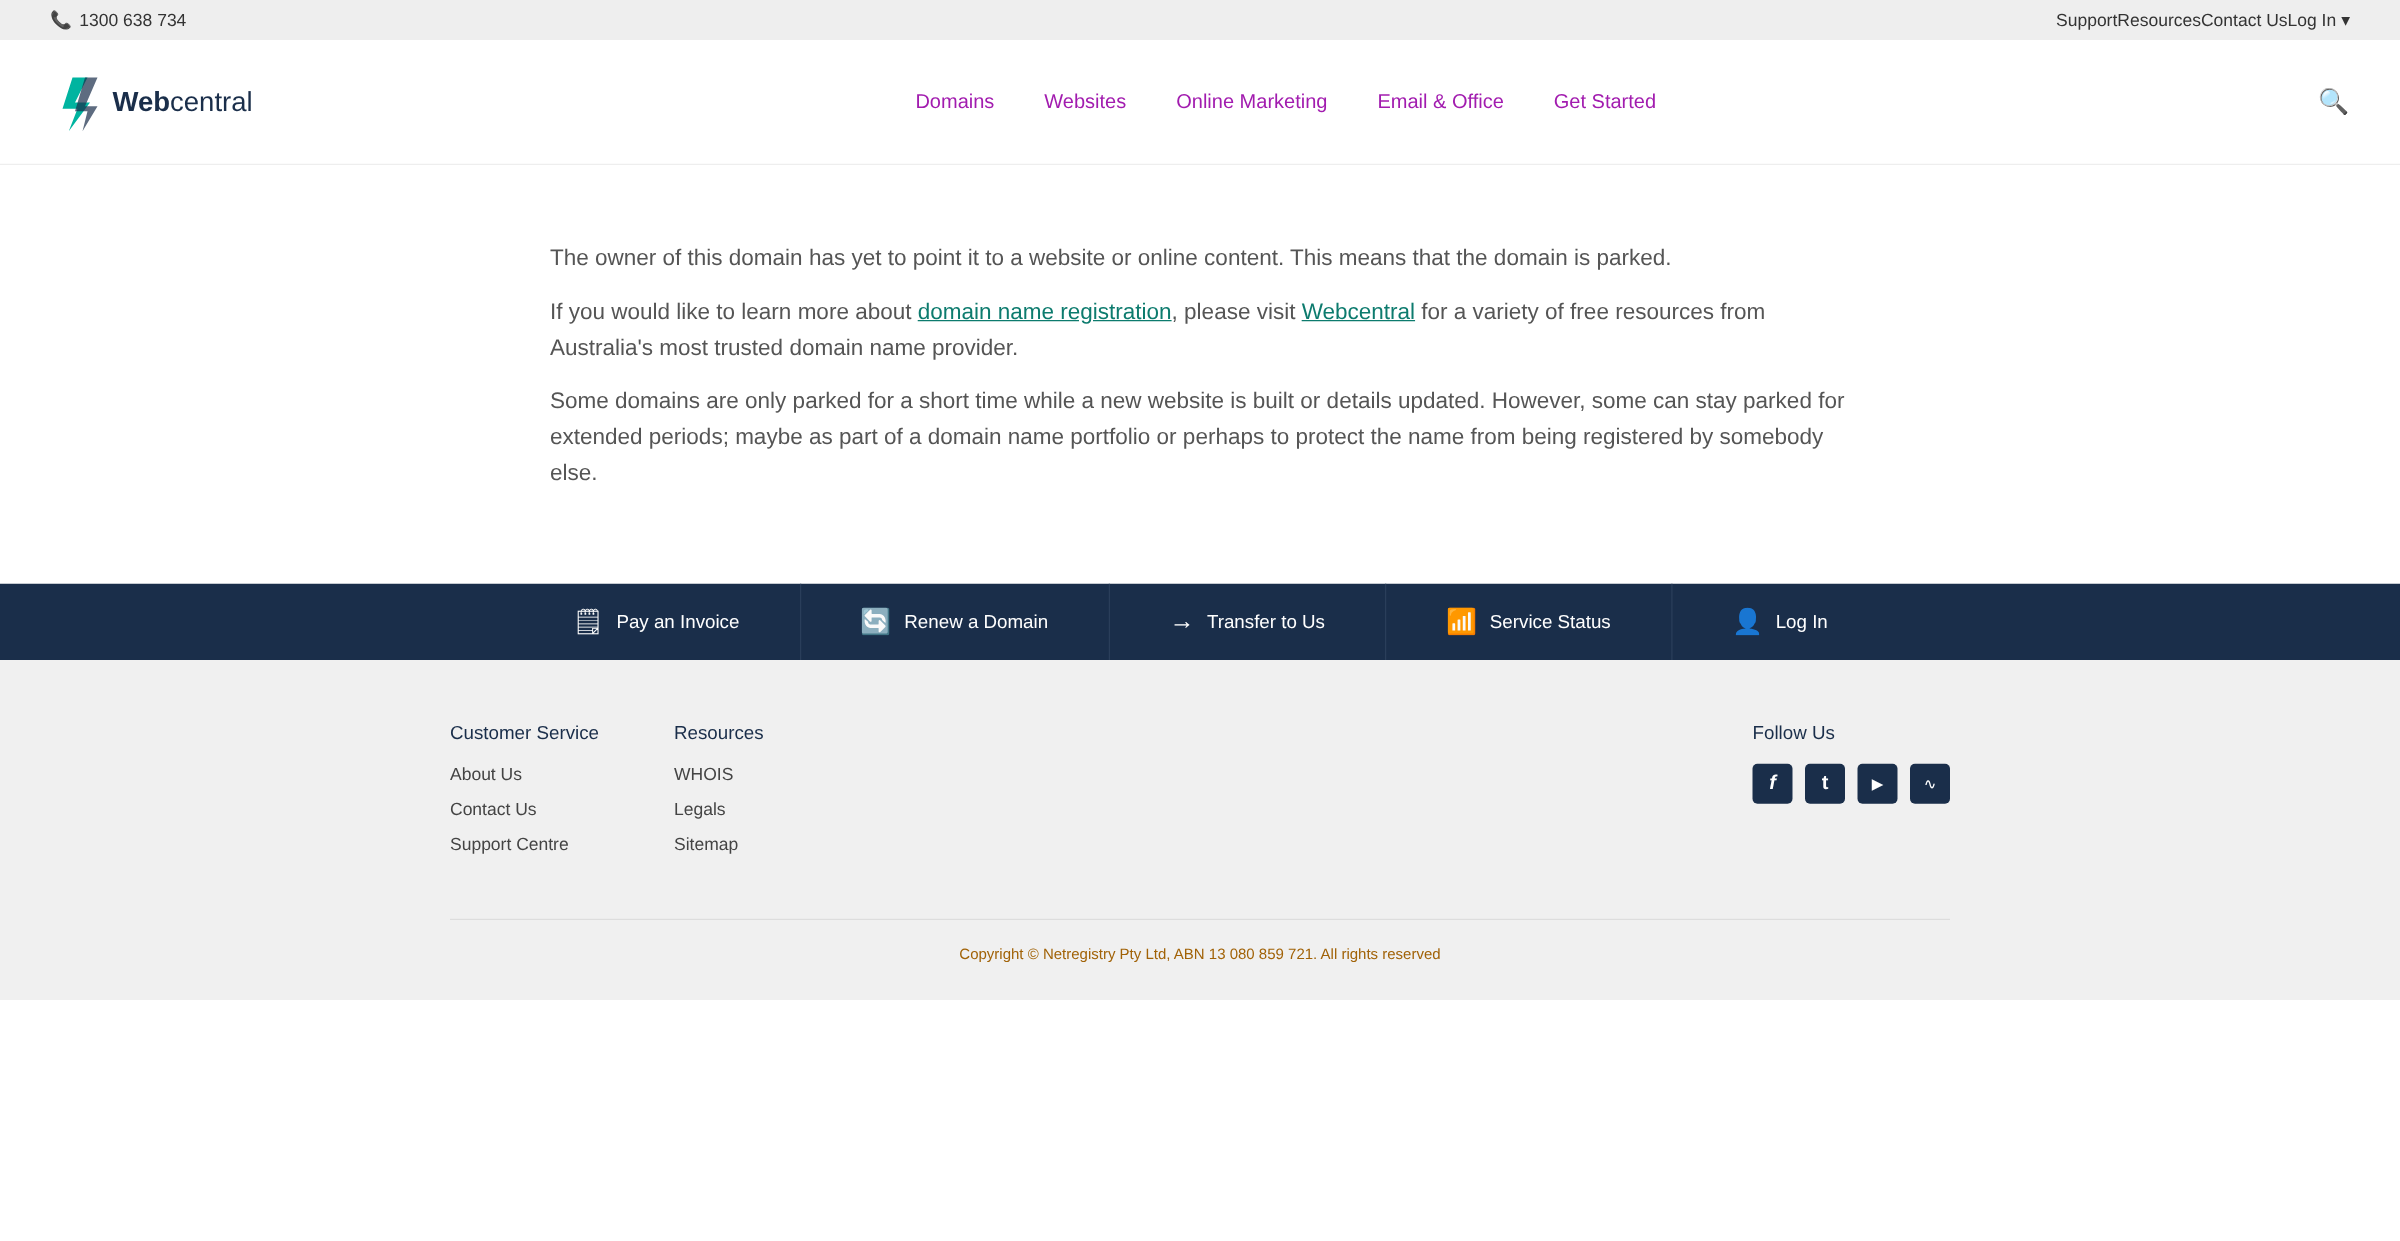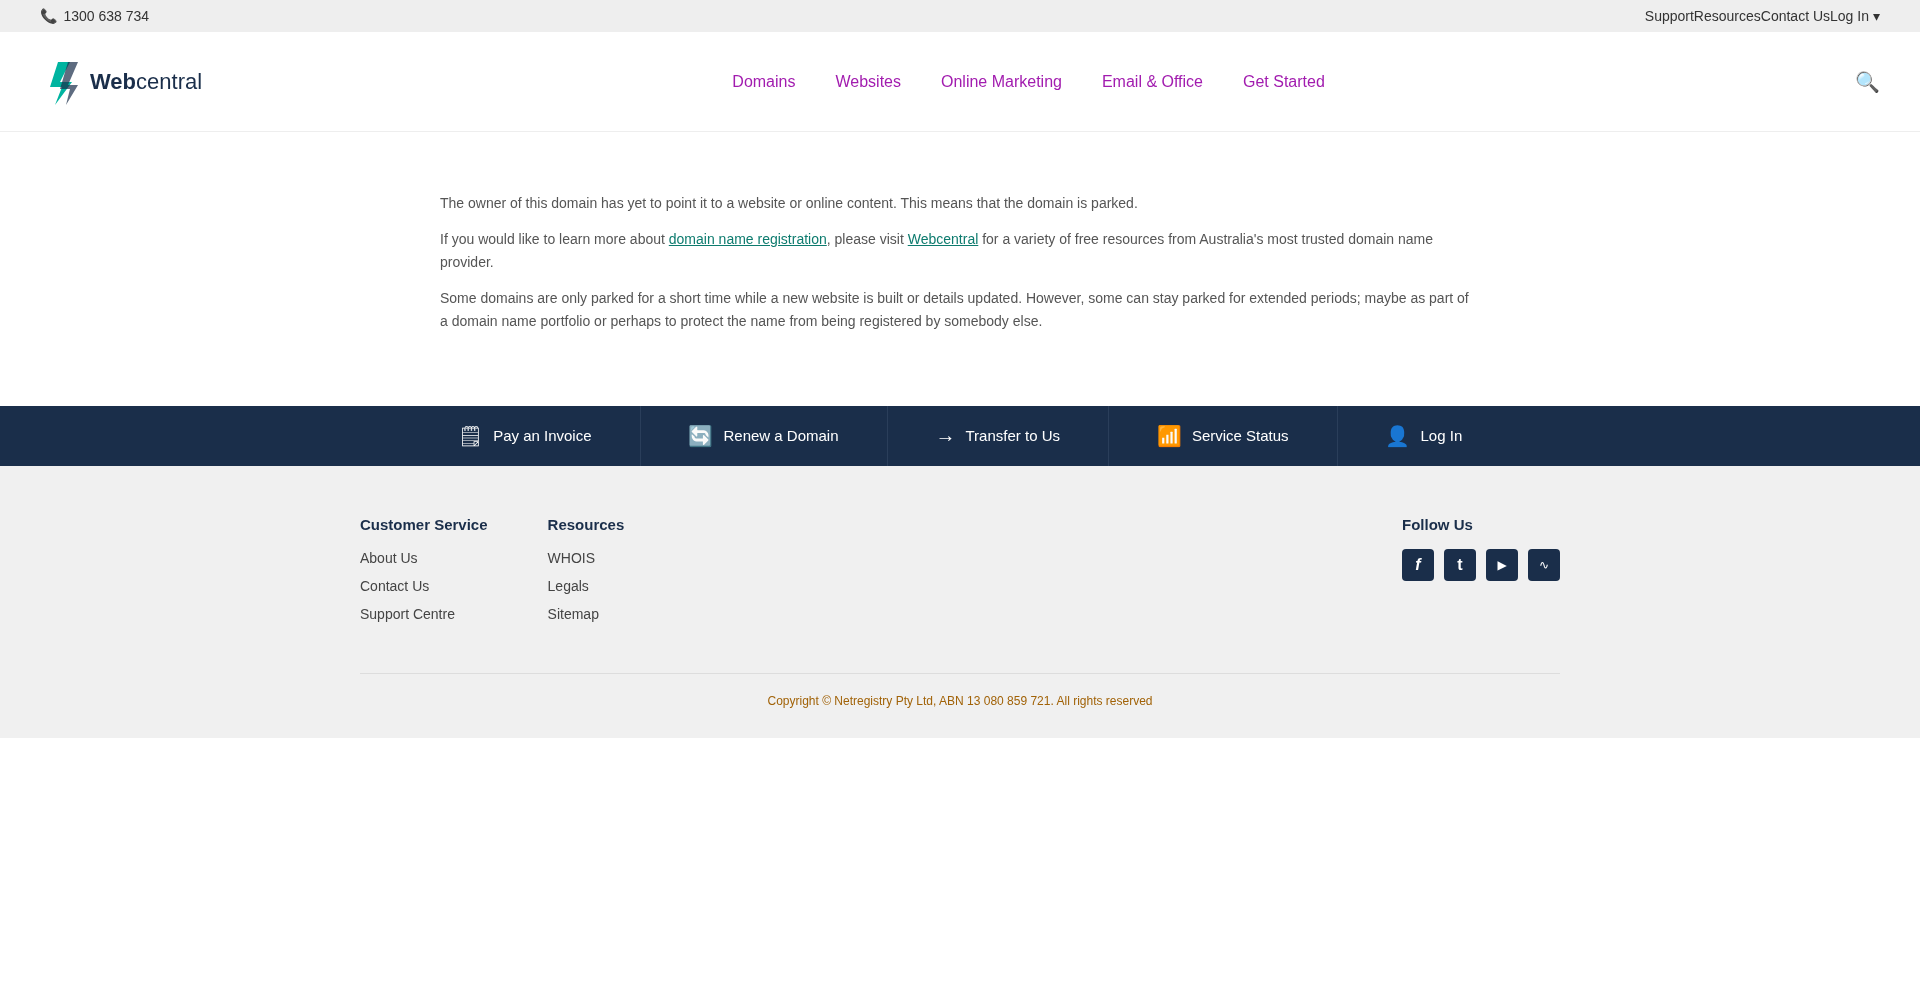--- a/index.html
+++ b/index.html
@@ -29,21 +29,21 @@
       height: 100px;
     }
     .logo { display: flex; align-items: center; gap: 0; text-decoration: none; }
     .logo-icon { width: 50px; height: 50px; }
     .logo-text { font-size: 22px; color: #1a2e4a; font-weight: 300; }
     .logo-text strong { font-weight: 700; }
     .nav-links { display: flex; gap: 40px; align-items: center; }
     .nav-links a { font-size: 16px; color: #a21caf; text-decoration: none; font-weight: 500; }
     .search-icon-btn { background: none; border: none; cursor: pointer; font-size: 20px; color: #333; }
     .parked-title { font-size: 36px; font-weight: 700; color: #1a2e4a; margin-bottom: 24px; }
-    .parked-text { font-size: 14px; color: #555; line-height: 1.6; margin-bottom: 14px; }
+    .parked-text { font-size: 18px; color: #555; line-height: 1.6; margin-bottom: 14px; }
     .parked-text a { color: #0d7b6e; text-decoration: underline; }
 
     
     .action-bar {
       background: #1a2e4a;
       padding: 0;
       display: flex;
       justify-content: center;
       align-items: stretch;
     }
@@ -66,21 +66,21 @@
     .footer {
       background: #f0f0f0;
       padding: 50px 40px 30px;
     }
     .footer-cols {
       display: flex;
       gap: 60px;
       max-width: 1200px;
       margin: 0 auto 40px auto;
     }
-    .footer-col h4 { font-size: 15px; font-weight: 700; color: #1a2e4a; margin-bottom: 16px; }
+    .footer-col h4 { font-size: 15px; font-weight: 400; color: #1a2e4a; margin-bottom: 16px; }
     .footer-col ul { list-style: none; }
     .footer-col ul li { margin-bottom: 10px; }
     .footer-col ul li a { font-size: 14px; color: #444; text-decoration: none; }
     .follow-col { margin-left: auto; }
     .social-icons { display: flex; gap: 10px; margin-top: 8px; }
     .social-icon {
       width: 32px; height: 32px; border-radius: 4px;
       background: #1a2e4a; color: #fff;
       display: flex; align-items: center; justify-content: center;
       font-size: 16px; text-decoration: none; cursor: pointer;

